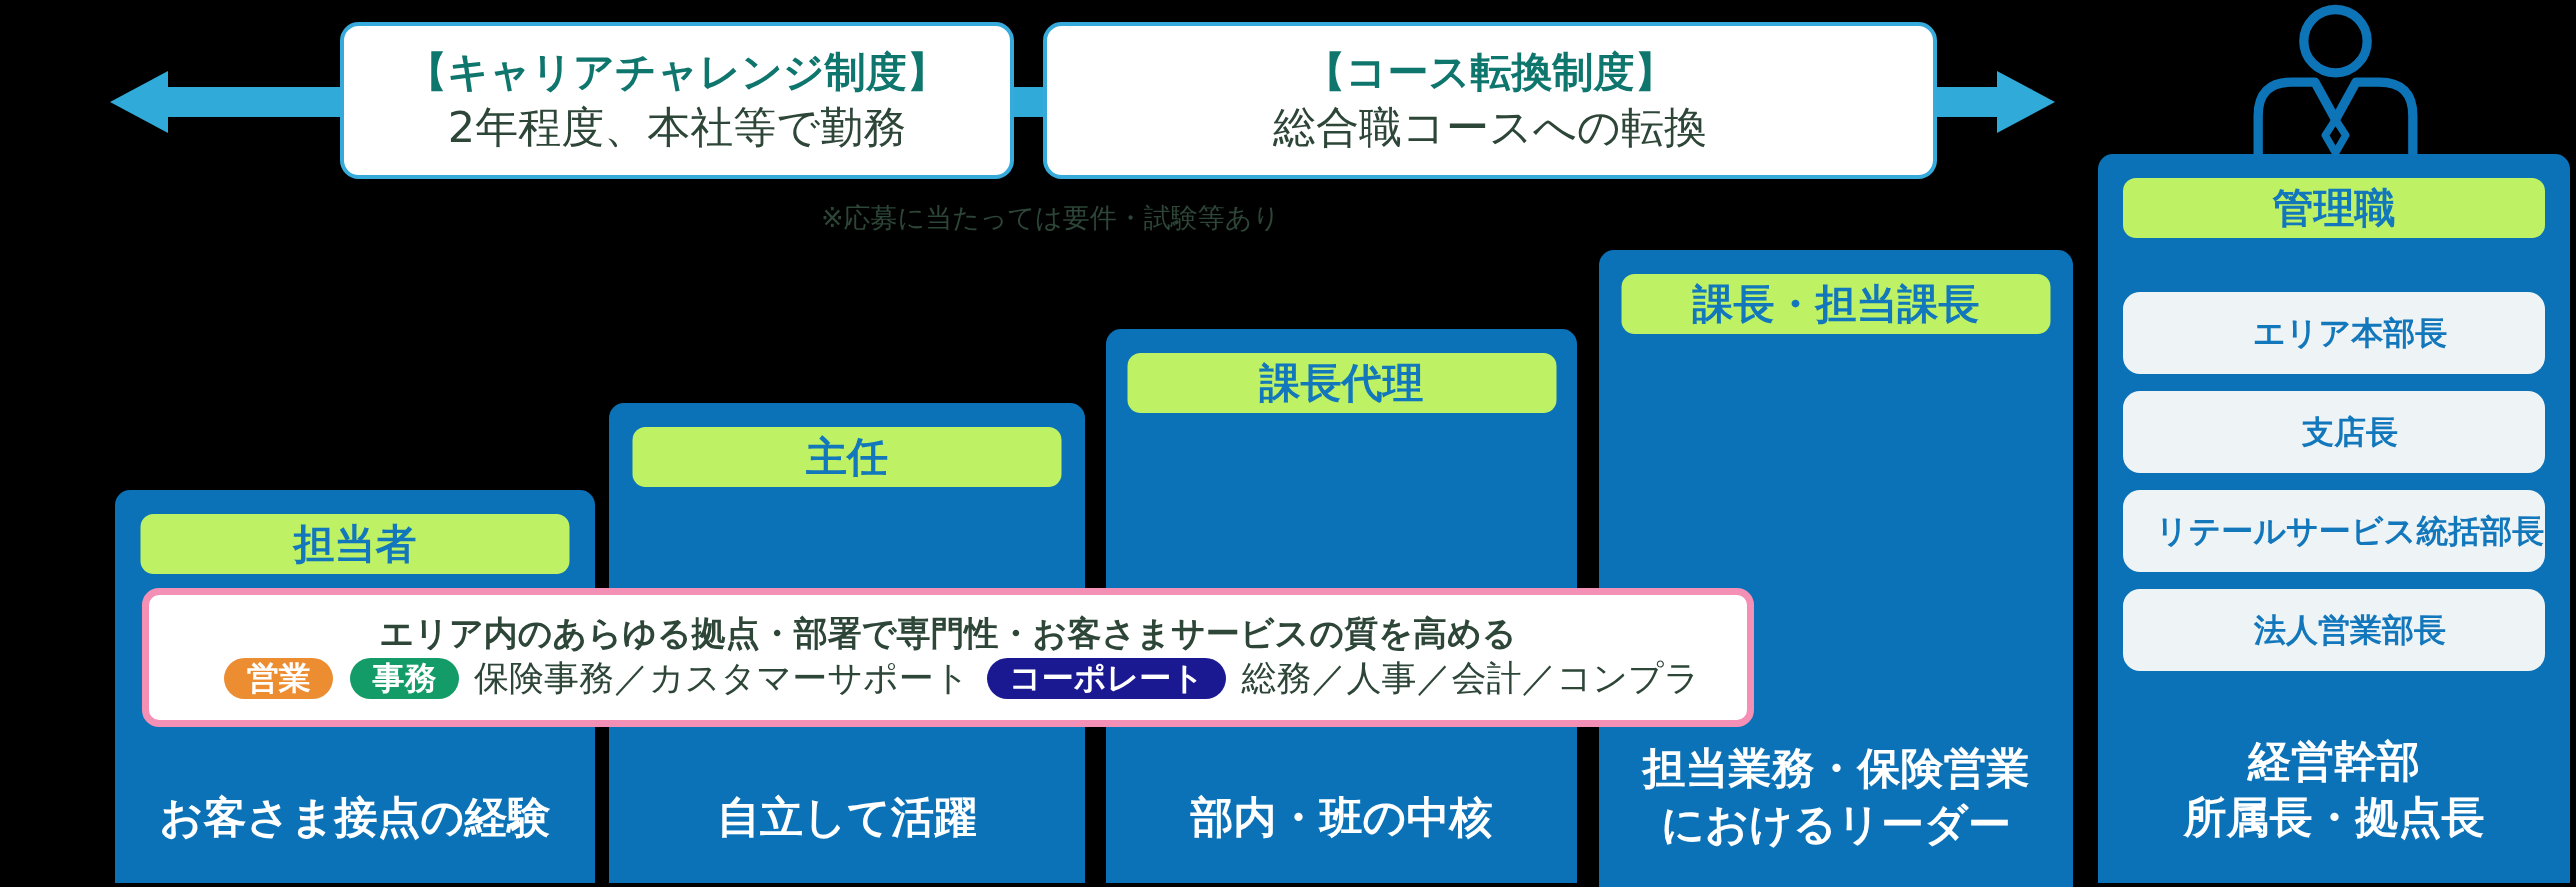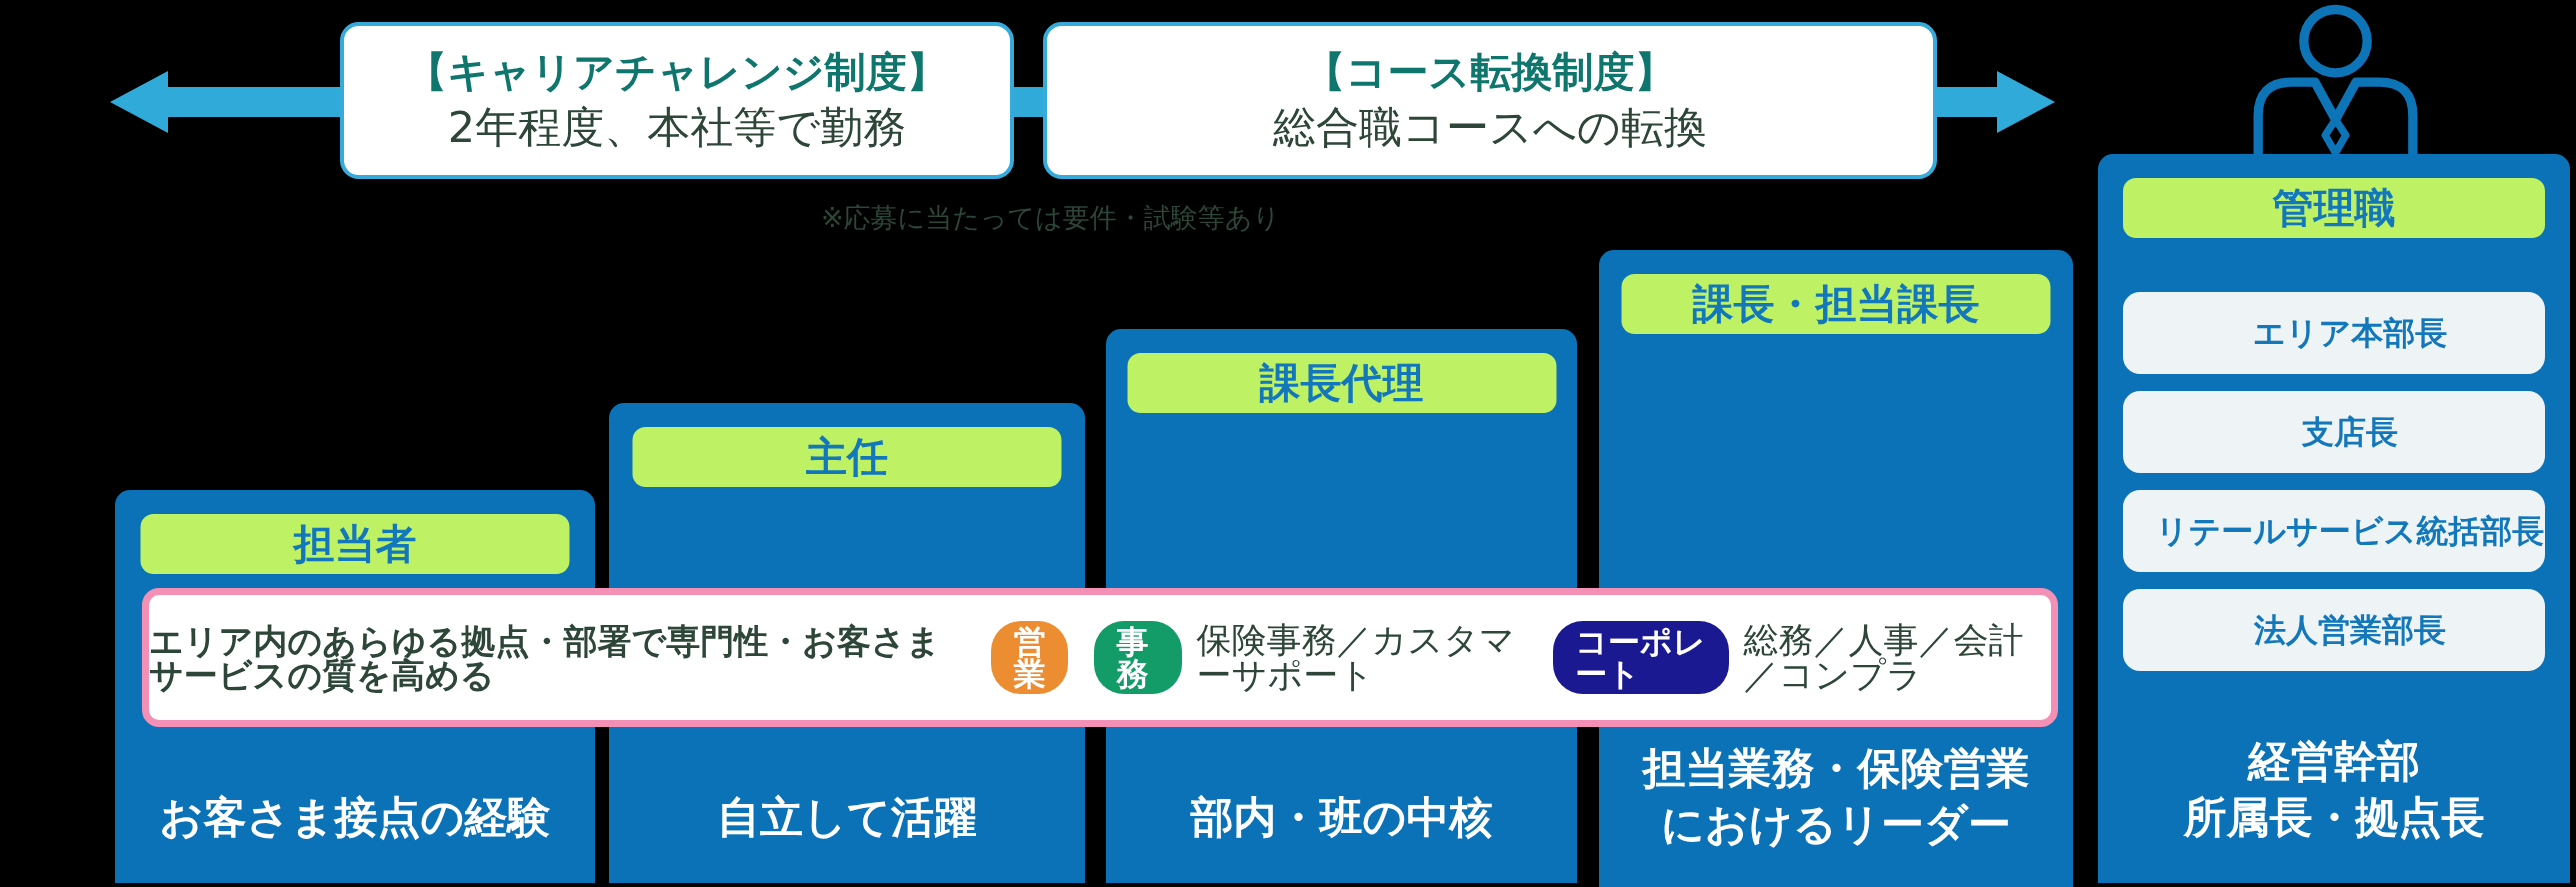--- a/index.html
+++ b/index.html
@@ -39,25 +39,25 @@
   .col5 .rank{width:422px;}
 
   .positions{position:absolute;top:138px;left:25px;width:422px;display:flex;flex-direction:column;gap:17px;}
   .position{height:82px;background:#EEF3F5;border-radius:17px;color:#1377BC;font-size:32px;font-weight:bold;
     display:flex;align-items:center;justify-content:center;line-height:1;padding-left:32px;}
 
   .step-desc{position:absolute;bottom:37px;left:0;width:100%;text-align:center;color:#fff;
     font-size:43px;font-weight:bold;line-height:1.3;white-space:pre-line;font-family:Liberation Serif, serif;}
 
   
-  .highlight{position:absolute;left:142px;top:588px;width:1916px;height:139px;background:#fff;
+  .highlight{position:absolute;left:142px;top:588px;width:1612px;height:139px;background:#fff;
     border:7.5px solid #F48FB5;border-radius:17px;z-index:3;box-sizing:border-box;
-    display:flex;flex-direction:row;align-items:center;justify-content:center;gap:7.5px;}
+    display:flex;flex-direction:column;align-items:center;justify-content:center;gap:7.5px;}
   .highlight-headline{color:#2D4638;font-size:34px;font-weight:bold;line-height:1;}
-  .categories{display:flex;align-items:center;gap:26px;padding-left:28px;}
+  .categories{display:flex;align-items:center;gap:17px;padding-left:28px;}
   .category{display:flex;align-items:center;gap:15px;}
   .badge{color:#fff;font-size:32px;font-weight:bold;padding:4.7px 22.4px;border-radius:30px;line-height:1;}
   .category-text{color:#2D4638;font-size:35px;line-height:1;}
 
   
   .person{position:absolute;left:2247px;top:0;width:177px;height:155px;z-index:1;}
 </style>
 </head>
 <body>
 

